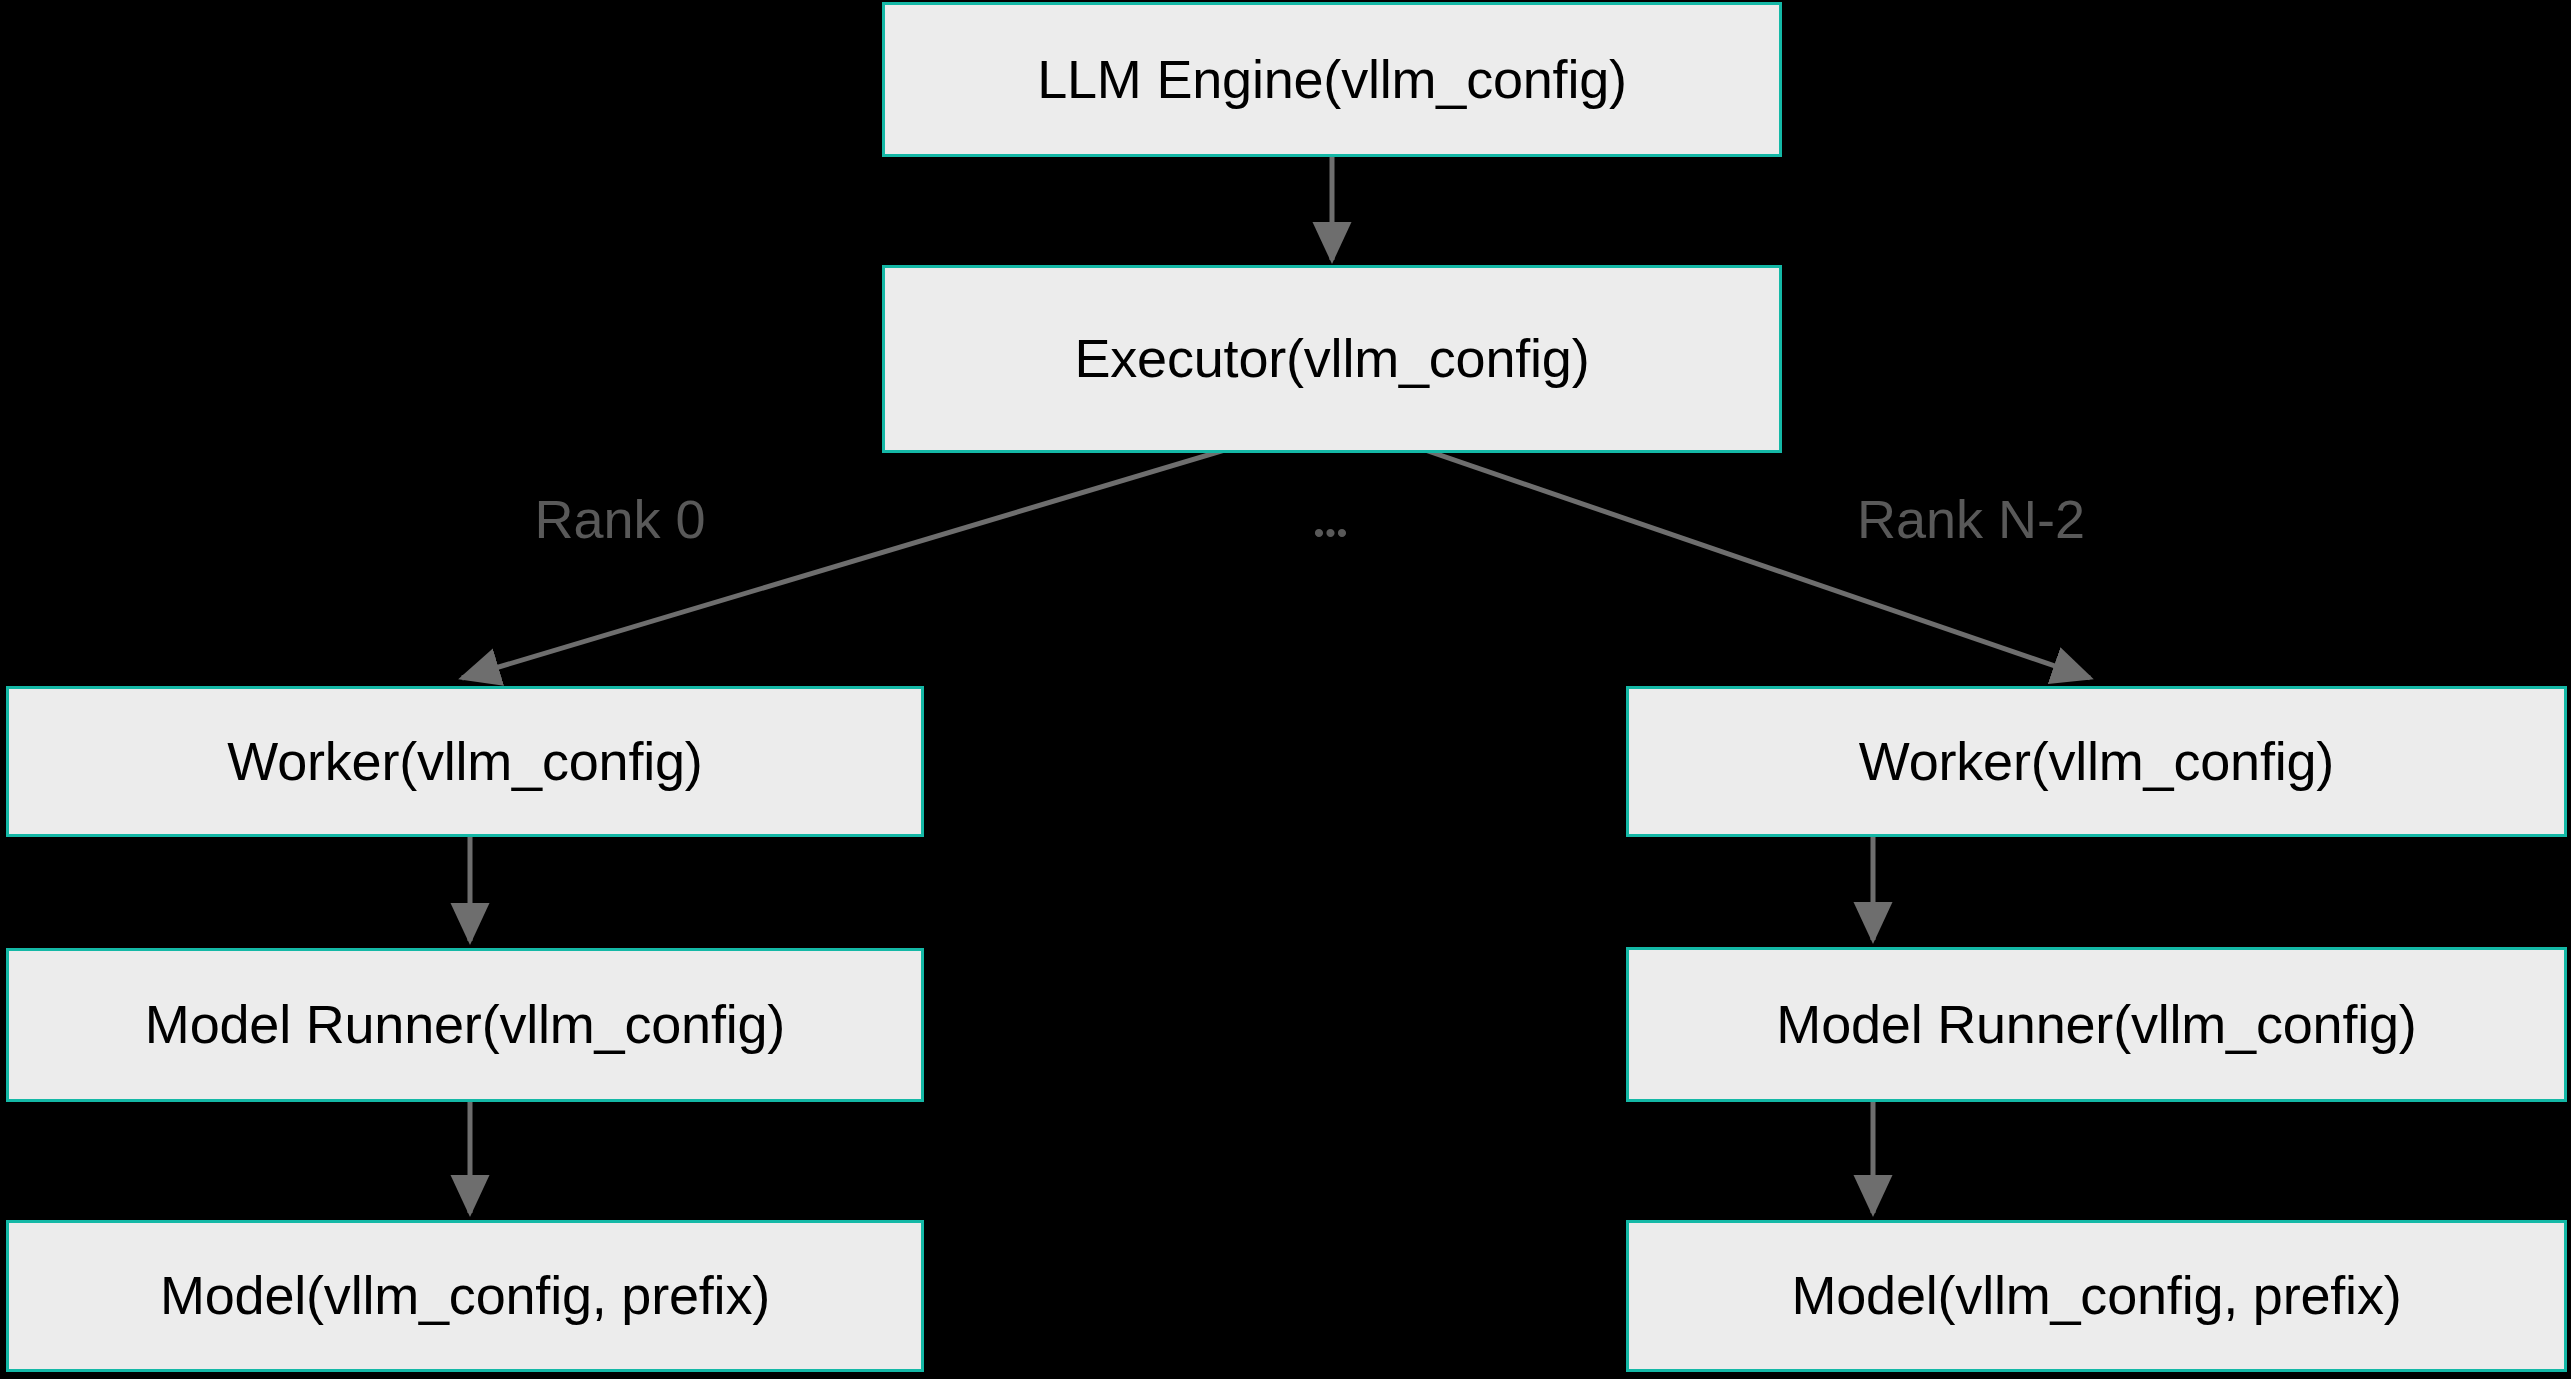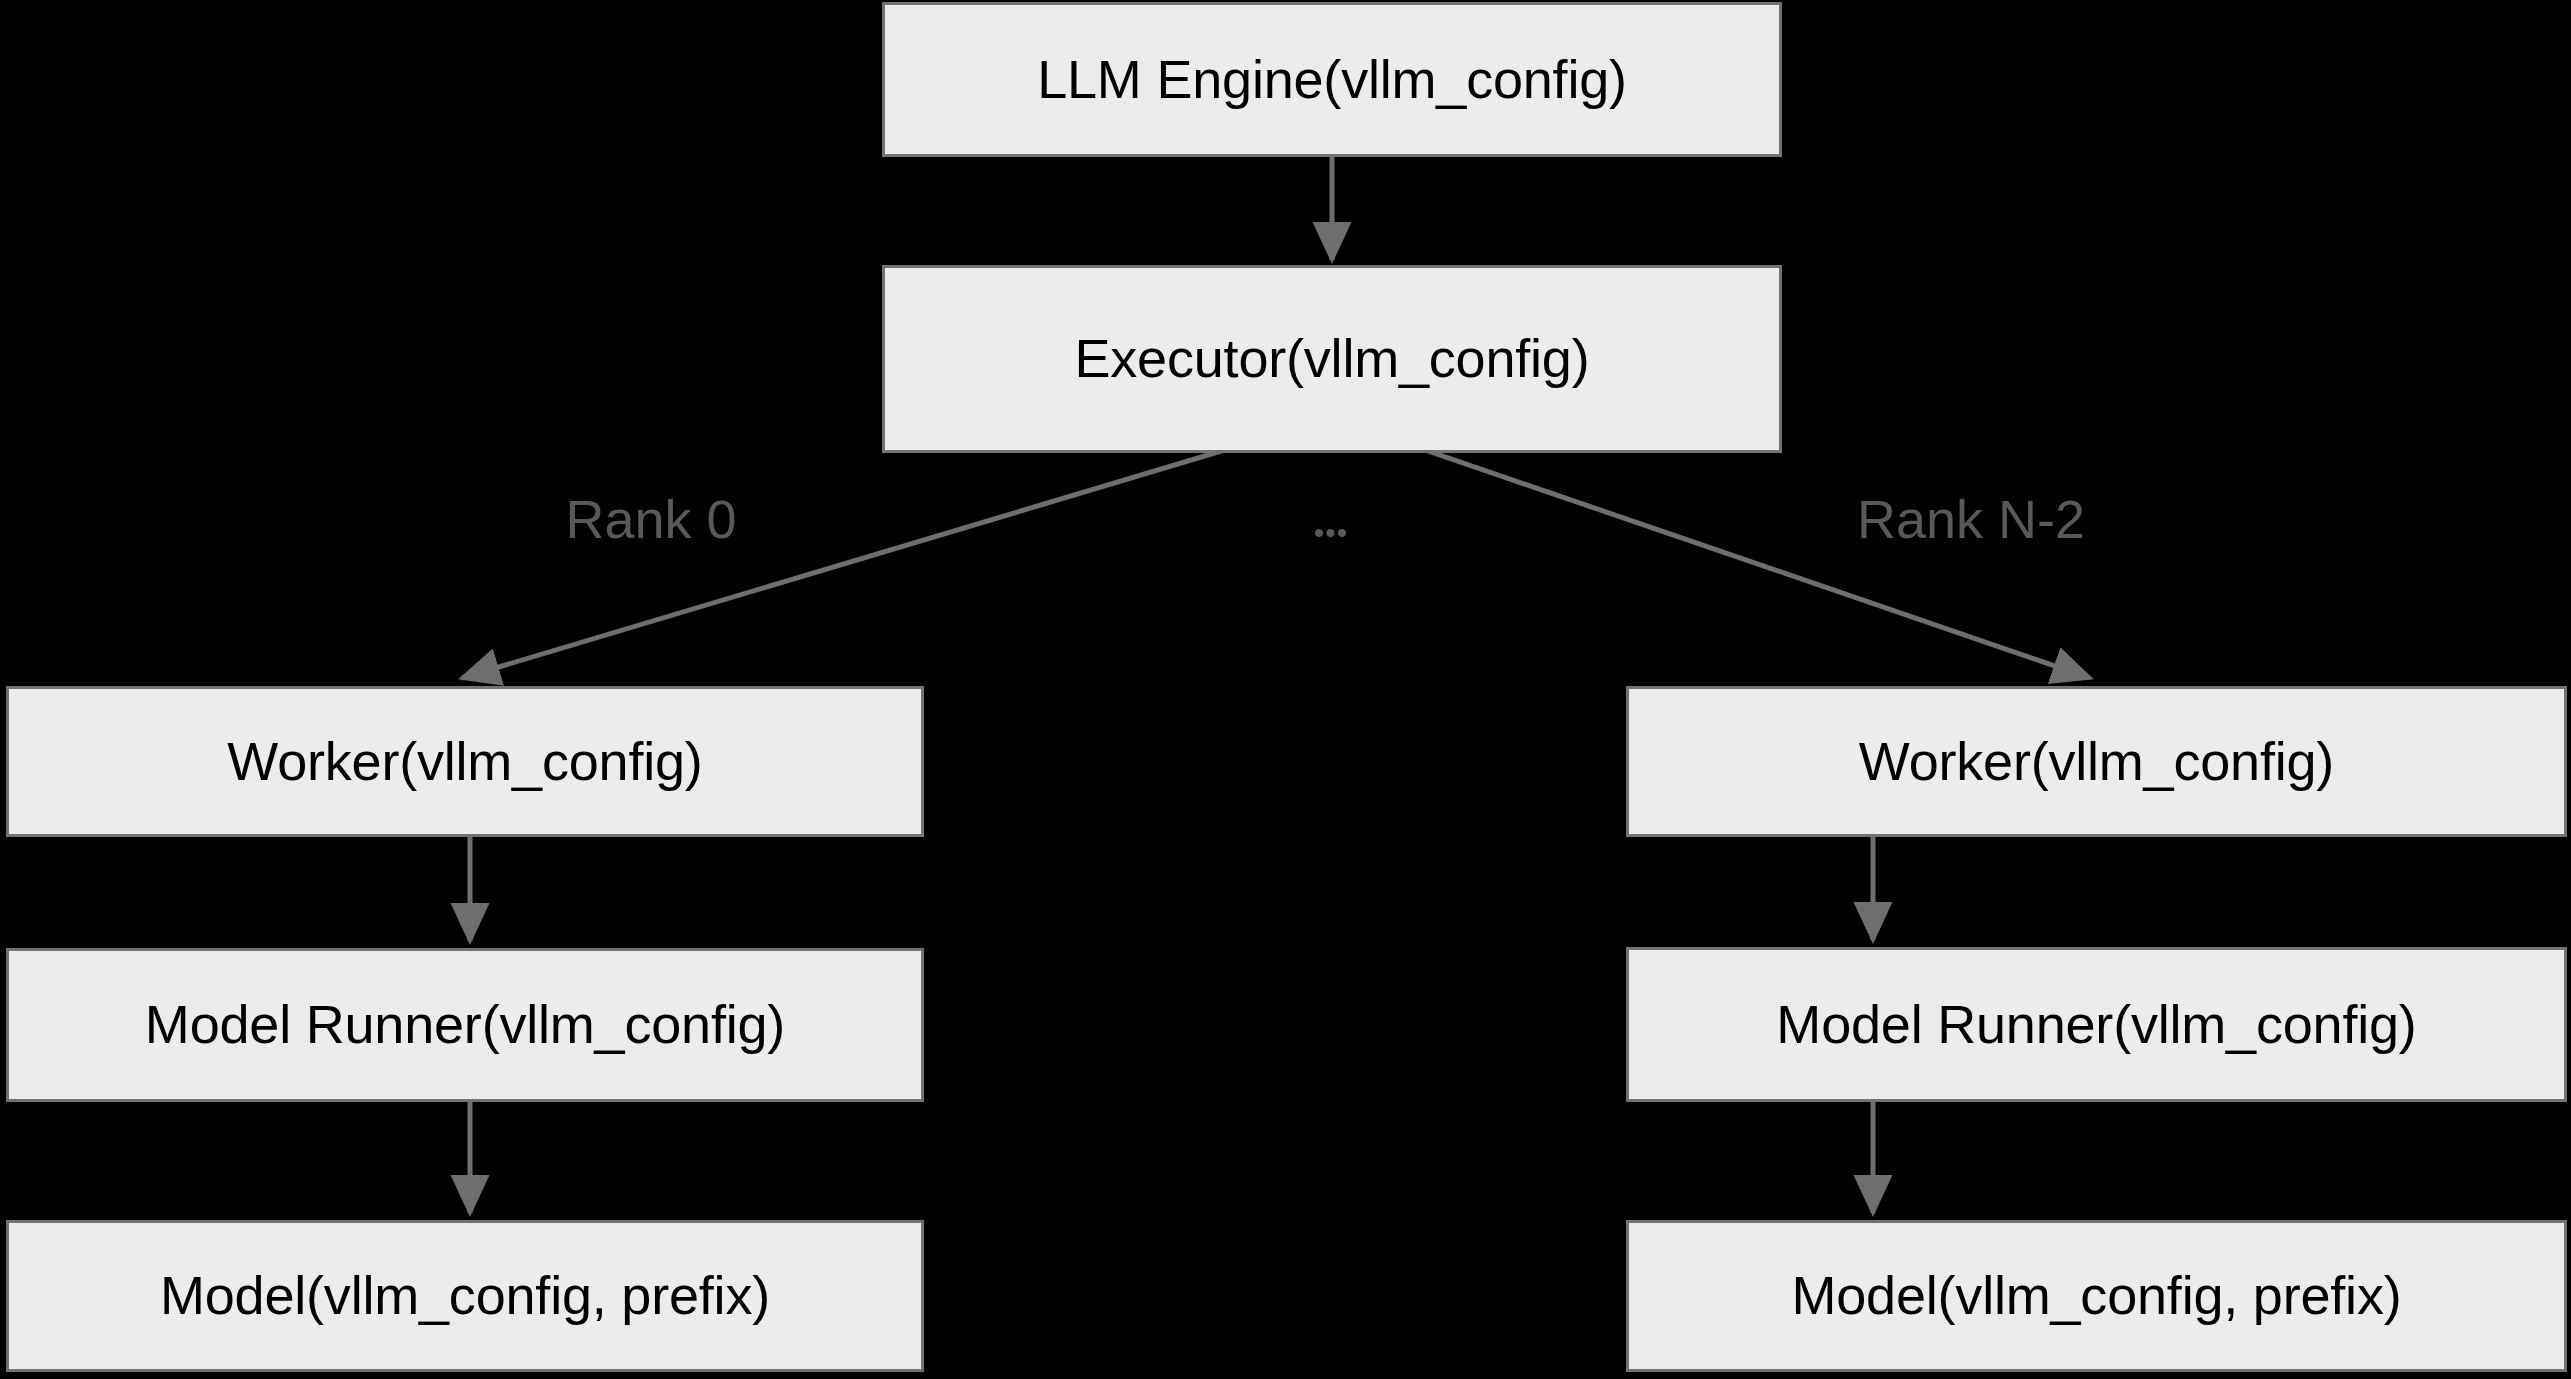--- a/index.html
+++ b/index.html
@@ -21,21 +21,21 @@
     left: 0;
     top: 0;
     width: 2571px;
     height: 1379px;
     pointer-events: none;
   }
   .node {
     position: absolute;
     box-sizing: border-box;
     background: #ececec;
-    border: 3px solid #737373;
+    border: 3px solid #14b8a6;
     display: flex;
     align-items: center;
     justify-content: center;
     color: #000000;
     font-size: 54px;
     font-weight: 400;
     letter-spacing: -0.2px;
     line-height: 1.1;
     white-space: nowrap;
   }
@@ -55,21 +55,21 @@
   
   #node-llm-engine   { left: 882px;  top: 2px;    width: 900px; height: 155px; }
   #node-executor     { left: 882px;  top: 265px;  width: 900px; height: 188px; }
   #node-worker-0     { left: 6px;    top: 686px;  width: 918px; height: 151px; }
   #node-runner-0     { left: 6px;    top: 948px;  width: 918px; height: 154px; }
   #node-model-0      { left: 6px;    top: 1220px; width: 918px; height: 152px; }
   #node-worker-n     { left: 1626px; top: 686px;  width: 941px; height: 151px; }
   #node-runner-n     { left: 1626px; top: 947px;  width: 941px; height: 155px; }
   #node-model-n      { left: 1626px; top: 1220px; width: 941px; height: 152px; }
   
-  #label-rank-0   { left: 651px;  top: 519px; }
+  #label-rank-0   { left: 620px;  top: 519px; }
   #label-ellipsis { left: 1331px; top: 533px; }
   #label-rank-n   { left: 1971px; top: 519px; }
 </style>
 </head>
 <body>
 
 <div id="canvas">
 
   <svg id="edges" viewBox="0 0 2571 1379" width="2571" height="1379" aria-hidden="true">
     <defs>

